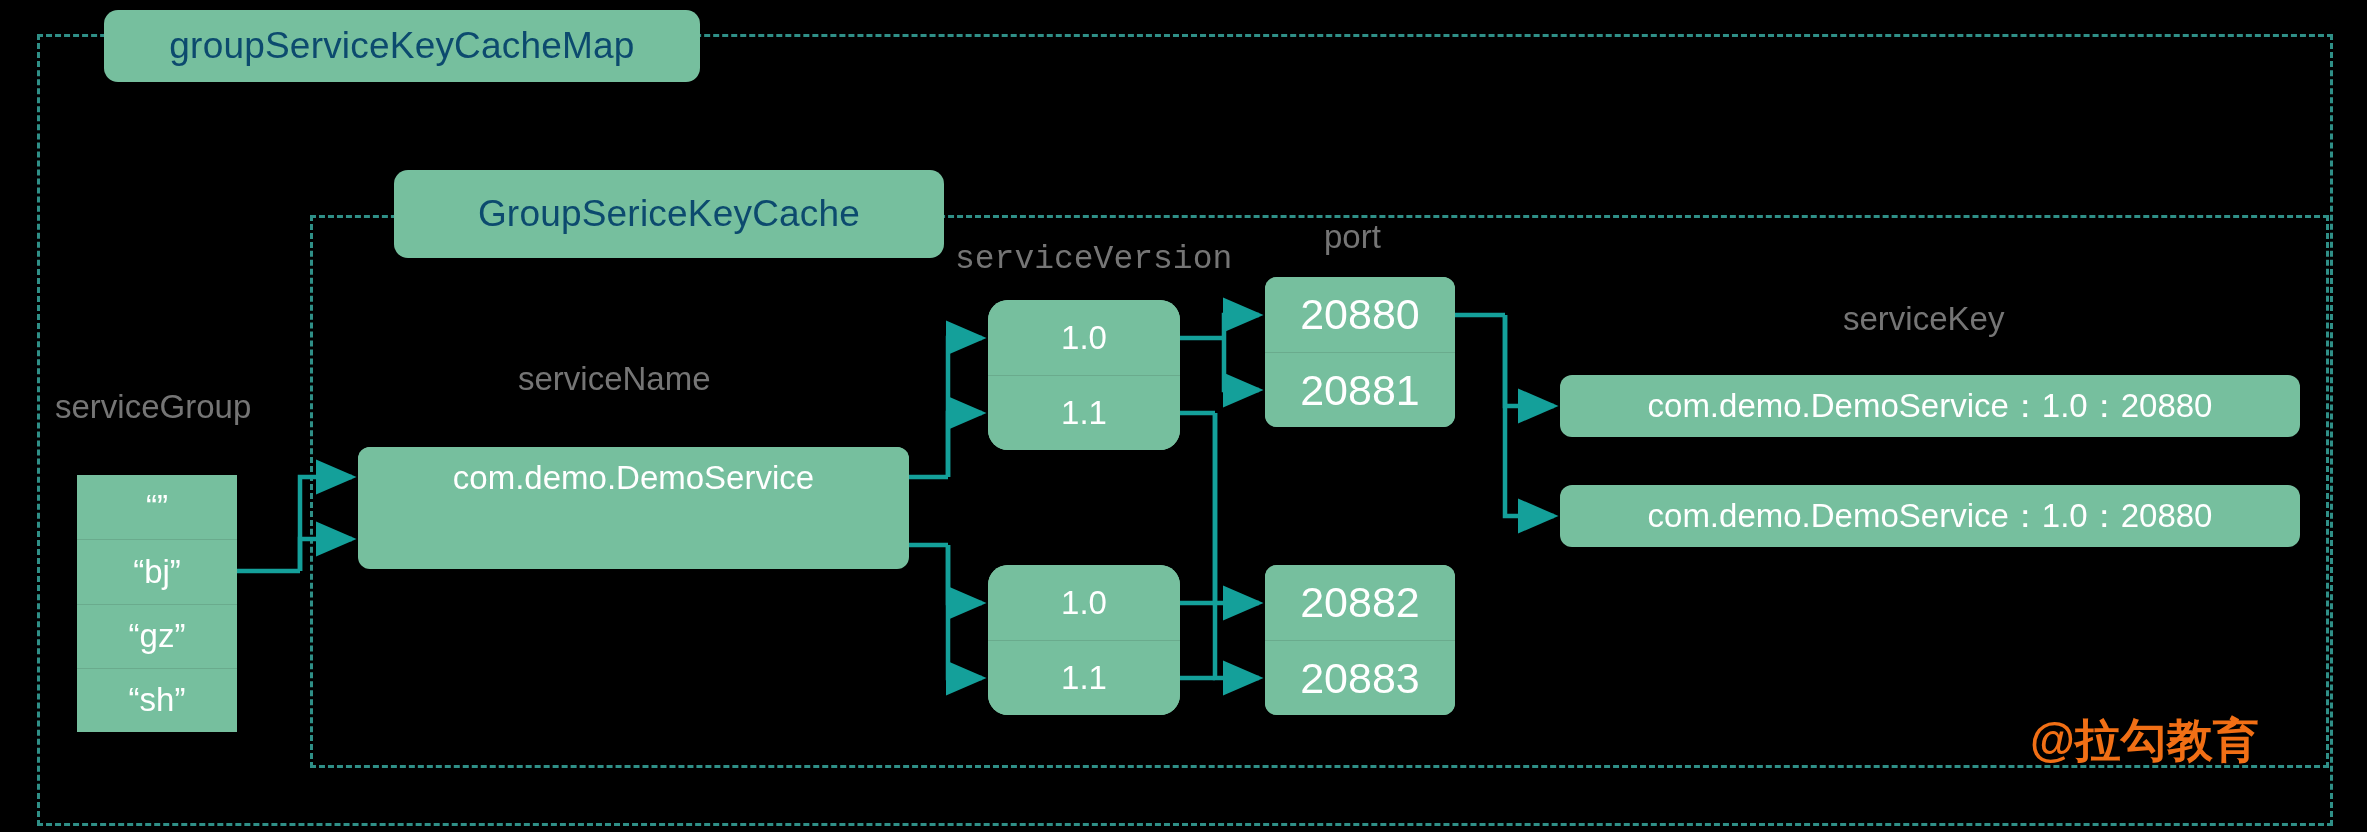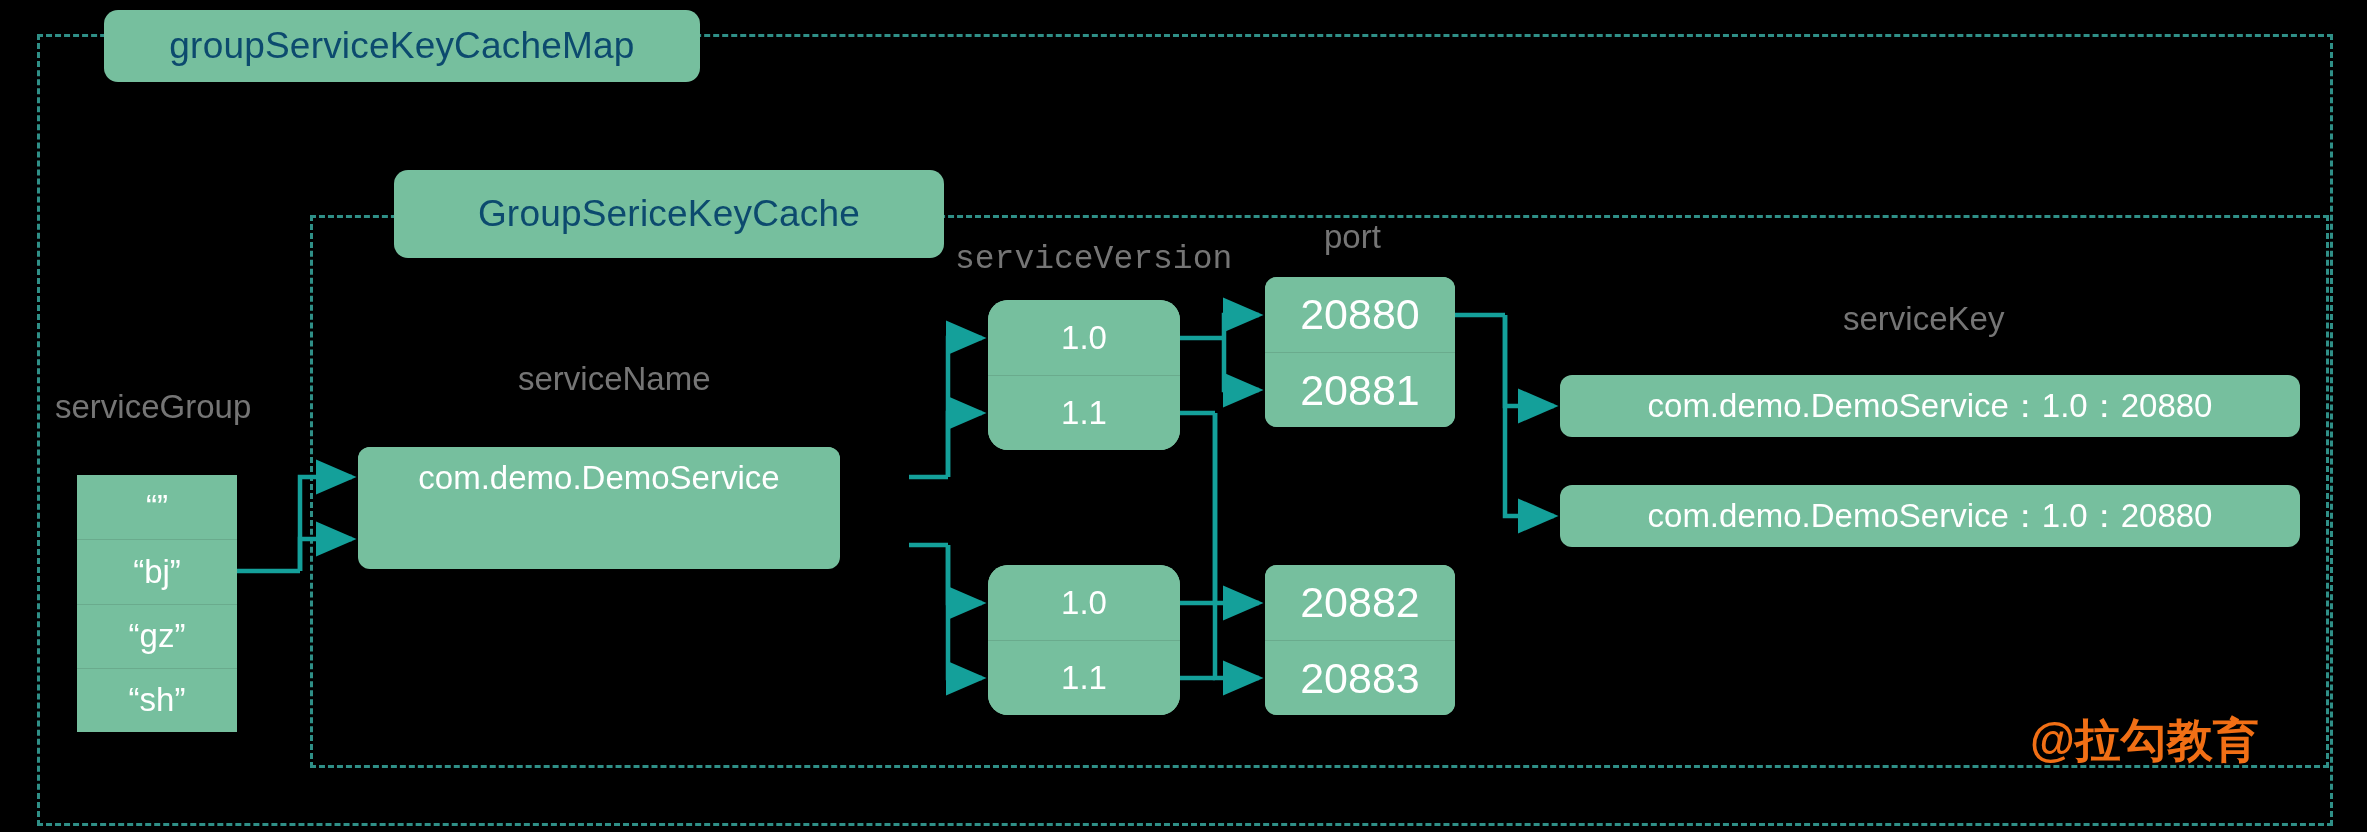--- a/index.html
+++ b/index.html
@@ -75,21 +75,21 @@
     white-space: nowrap;
     background: #76bf9e;
   }
   .cell + .cell { border-top: 1px solid rgba(0,0,0,.10); }
 
   
   #stack-service-group { left: 77px; top: 475px; width: 160px; height: 257px; border-radius: 0; }
   #stack-service-group .cell { height: 64.25px; font-size: 33px; }
 
   
-  #stack-service-name { left: 358px; top: 447px; width: 482px; height: 122px; }
+  #stack-service-name { left: 358px; top: 447px; width: 551px; height: 122px; }
   #stack-service-name .cell { height: 61px; font-size: 33px; }
 
   
   .stack-version { width: 192px; height: 150px; border-radius: 20px; }
   #stack-version-top    { left: 988px; top: 300px; }
   #stack-version-bottom { left: 988px; top: 565px; }
   .stack-version .cell { height: 75px; font-size: 33px; }
 
   
   .stack-port { width: 190px; height: 150px; }

